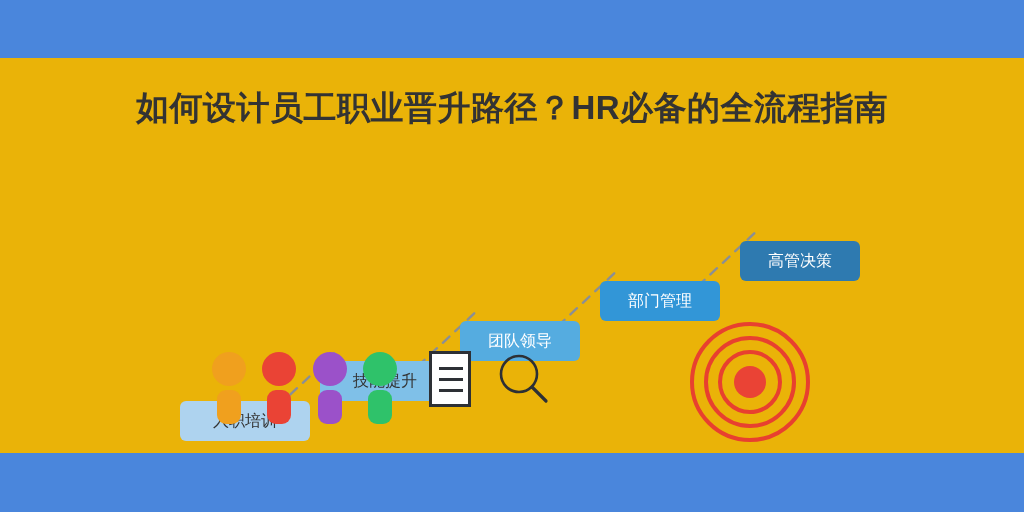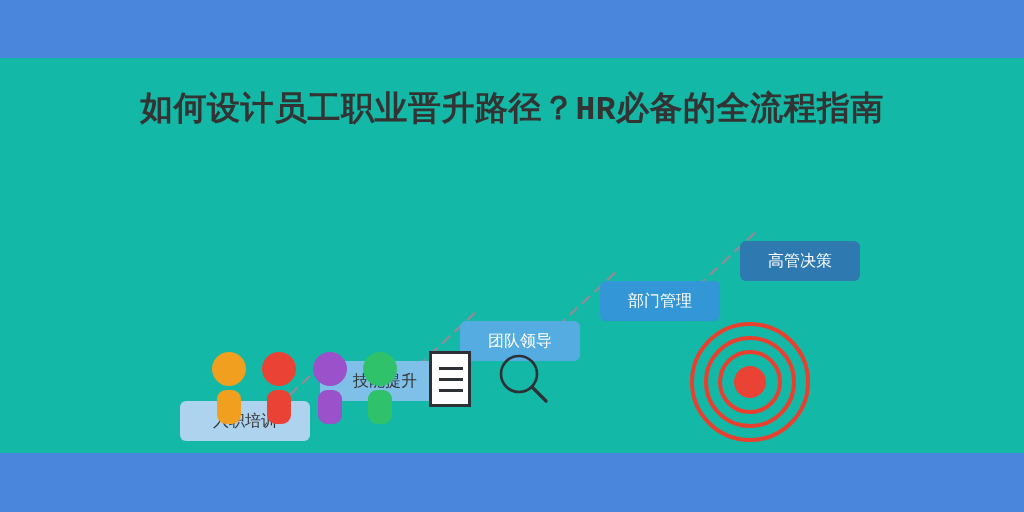--- a/index.html
+++ b/index.html
@@ -10,22 +10,21 @@
     width: 1024px;
     height: 512px;
     overflow: hidden;
     font-family: "Liberation Sans", "DejaVu Sans", sans-serif;
     background: #f7f8fa;
   }
   #slide {
     position: relative;
     width: 1024px;
     height: 512px;
-    background: #14b8a6;
-    font-family: Liberation Mono, monospace;
+    background: #eab308;
   }
   .band {
     position: absolute;
     left: 0;
     width: 1024px;
     background: #4a86dc;
   }
   #band-top { top: 0; height: 58px; }
   #band-bottom { top: 453px; height: 59px; }
 

